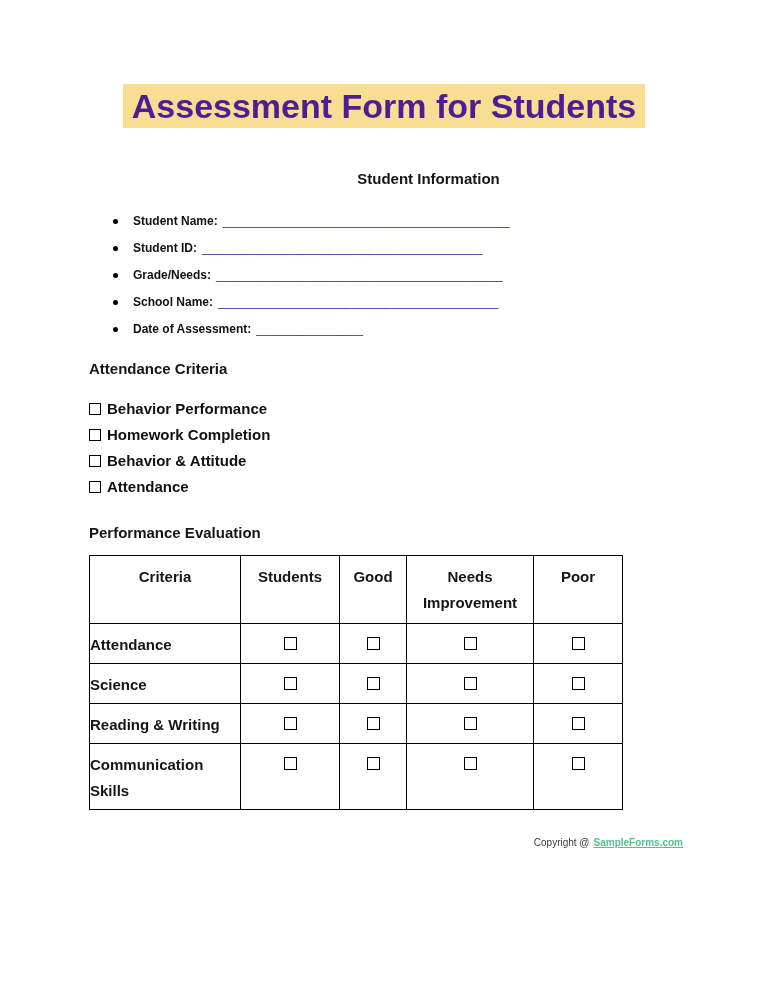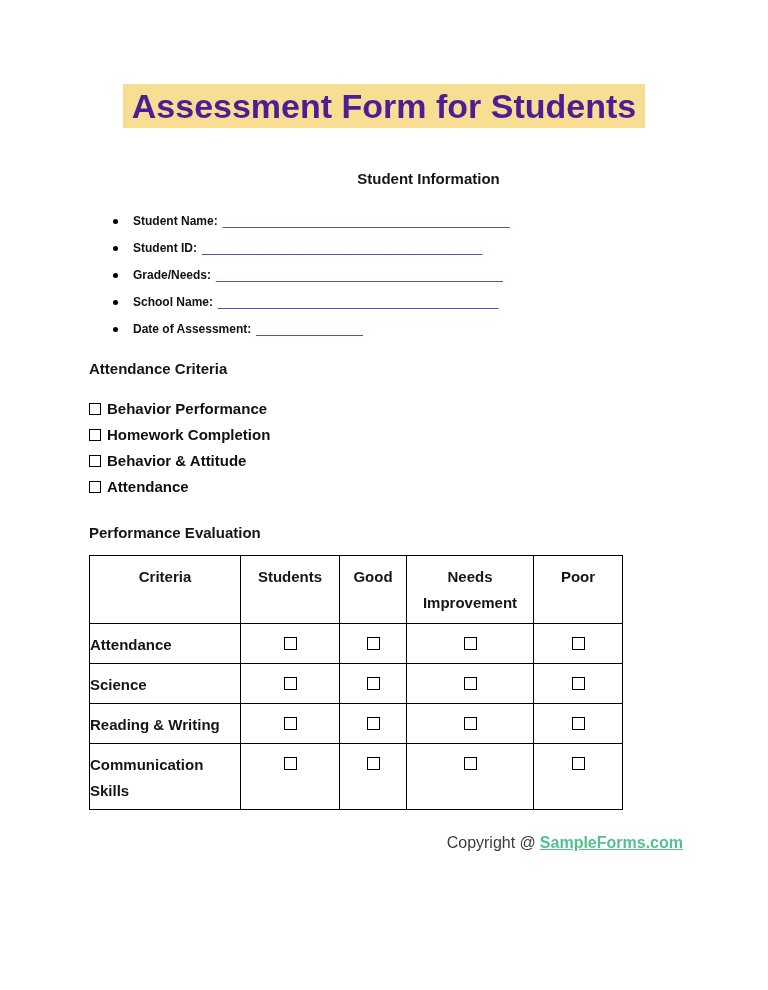--- a/index.html
+++ b/index.html
@@ -64,21 +64,21 @@
   .r66 { height: 66px; }
   .tcb {
     display: inline-block; box-sizing: border-box;
     width: 13px; height: 13px; border: 1.7px solid #000; background: #fff;
     margin-top: 2px;
   }
 
   
   .footer {
     margin-top: 24px; padding-right: 85px; text-align: right;
-    font-size: 16px; line-height: 18px;
+    font-size: 10px; line-height: 18px;
   }
   .copy-text { color: #3b3b3b; margin-right: 4px; }
   .site-link { font-weight: 700; text-decoration: underline; cursor: pointer; }
 </style>
 </head>
 <body>
 
 <div class="page">
 
   <div class="title-wrap">

